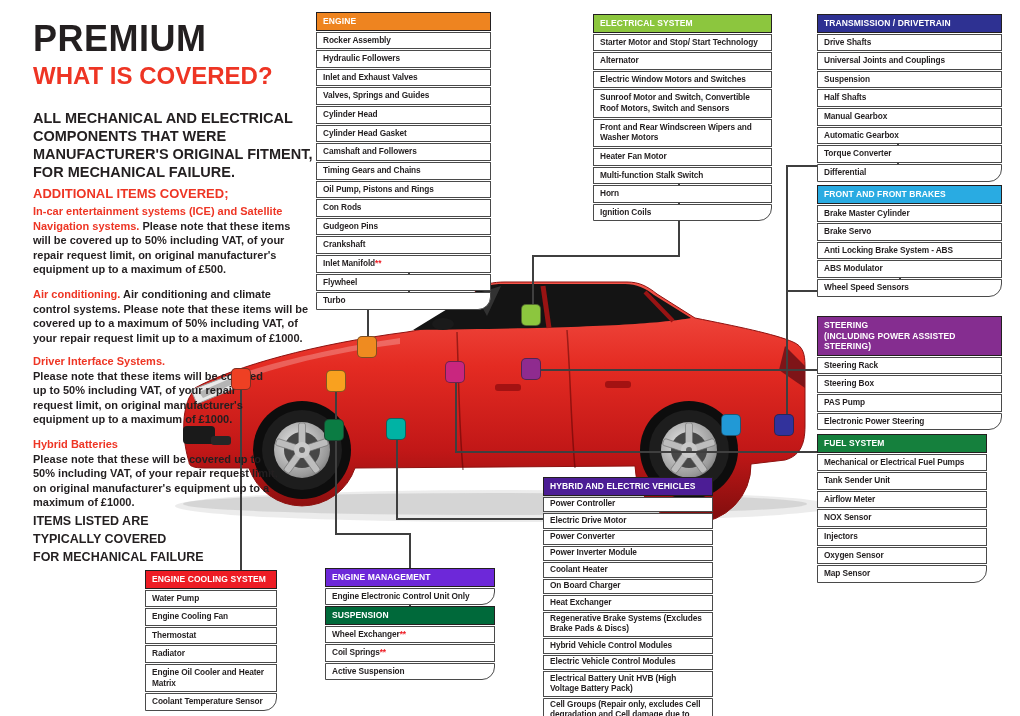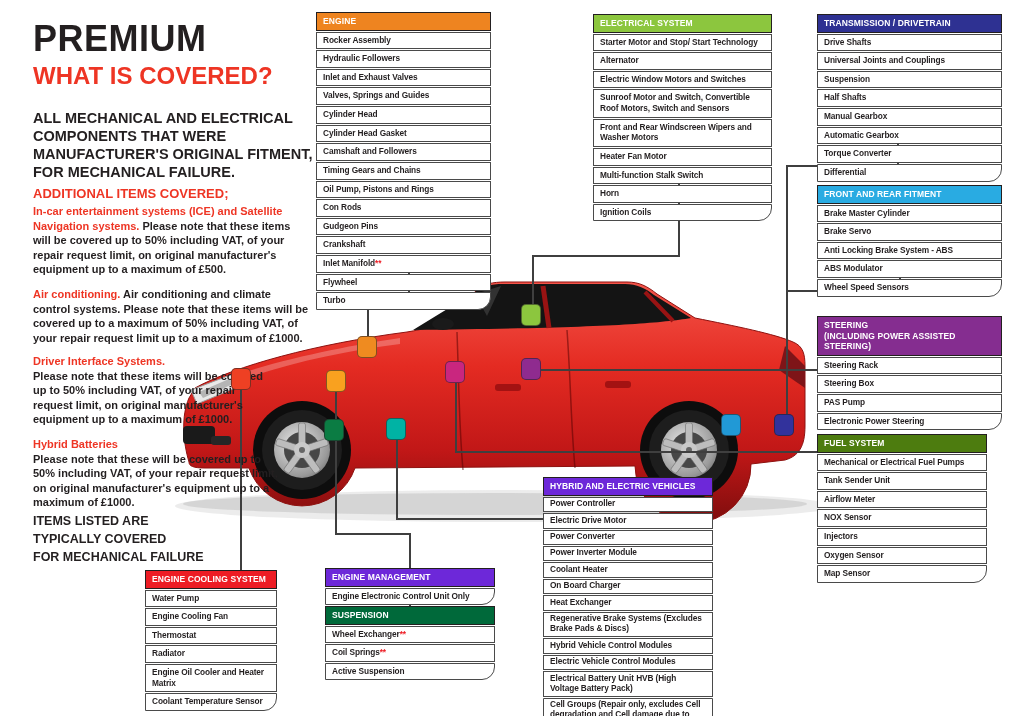--- a/index.html
+++ b/index.html
@@ -200,21 +200,21 @@
         <div class="row"><span>Suspension</span><span class="ast"></span></div>
         <div class="row"><span>Half Shafts</span><span class="ast"></span></div>
         <div class="row"><span>Manual Gearbox</span><span class="ast"></span></div>
         <div class="row"><span>Automatic Gearbox</span><span class="ast"></span></div>
         <div class="row"><span>Torque Converter</span><span class="ast"></span></div>
         <div class="row"><span>Differential</span><span class="ast"></span></div>
       </div>
   </div>
 
   <div class="box" style="left:817px;top:185px;width:185px;">
-    <div class="hdr" style="background-color: rgb(41, 171, 226);">FRONT AND REAR FITMENT</div>
+    <div class="hdr" style="background-color: rgb(41, 171, 226);">FRONT AND FRONT BRAKES</div>
     <div>
 
     <div class="row"><span>Brake Master Cylinder</span><span class="ast"></span></div>
         <div class="row"><span>Brake Servo</span><span class="ast"></span></div>
         <div class="row"><span>Anti Locking Brake System - ABS</span><span class="ast"></span></div>
         <div class="row"><span>ABS Modulator</span><span class="ast"></span></div>
         <div class="row"><span>Wheel Speed Sensors</span><span class="ast"></span></div>
       </div>
   </div>
 
@@ -224,21 +224,21 @@
     <div>
 
     <div class="row"><span>Steering Rack</span><span class="ast"></span></div>
         <div class="row"><span>Steering Box</span><span class="ast"></span></div>
         <div class="row"><span>PAS Pump</span><span class="ast"></span></div>
         <div class="row"><span>Electronic Power Steering</span><span class="ast"></span></div>
       </div>
   </div>
 
   <div class="box" style="left:817px;top:434px;width:170px;">
-    <div class="hdr" style="background-color: #4d7c0f;">FUEL SYSTEM</div>
+    <div class="hdr" style="background-color: #15803d;">FUEL SYSTEM</div>
     <div>
 
     <div class="row"><span>Mechanical or Electrical Fuel Pumps</span><span class="ast"></span></div>
         <div class="row"><span>Tank Sender Unit</span><span class="ast"></span></div>
         <div class="row"><span>Airflow Meter</span><span class="ast"></span></div>
         <div class="row"><span>NOX Sensor</span><span class="ast"></span></div>
         <div class="row"><span>Injectors</span><span class="ast"></span></div>
         <div class="row"><span>Oxygen Sensor</span><span class="ast"></span></div>
         <div class="row"><span>Map Sensor</span><span class="ast"></span></div>
       </div>
@@ -269,21 +269,21 @@
     <div class="hdr" style="background-color: rgb(0, 105, 58);">SUSPENSION</div>
     <div>
 
     <div class="row"><span>Wheel Exchanger</span><span class="ast">**</span></div>
         <div class="row"><span>Coil Springs</span><span class="ast">**</span></div>
         <div class="row"><span>Active Suspension</span><span class="ast"></span></div>
       </div>
   </div>
 
   <div class="box tight" style="left:543px;top:477px;width:170px;">
-    <div class="hdr" style="background-color: #6d28d9;">HYBRID AND ELECTRIC VEHICLES</div>
+    <div class="hdr" style="background-color: #4c1d95;">HYBRID AND ELECTRIC VEHICLES</div>
     <div>
 
     <div class="row"><span>Power Controller</span><span class="ast"></span></div>
         <div class="row"><span>Electric Drive Motor</span><span class="ast"></span></div>
         <div class="row"><span>Power Converter</span><span class="ast"></span></div>
         <div class="row"><span>Power Inverter Module</span><span class="ast"></span></div>
         <div class="row"><span>Coolant Heater</span><span class="ast"></span></div>
         <div class="row"><span>On Board Charger</span><span class="ast"></span></div>
         <div class="row"><span>Heat Exchanger</span><span class="ast"></span></div>
         <div class="row"><span>Regenerative Brake Systems (Excludes Brake Pads &amp; Discs)</span><span class="ast"></span></div>

